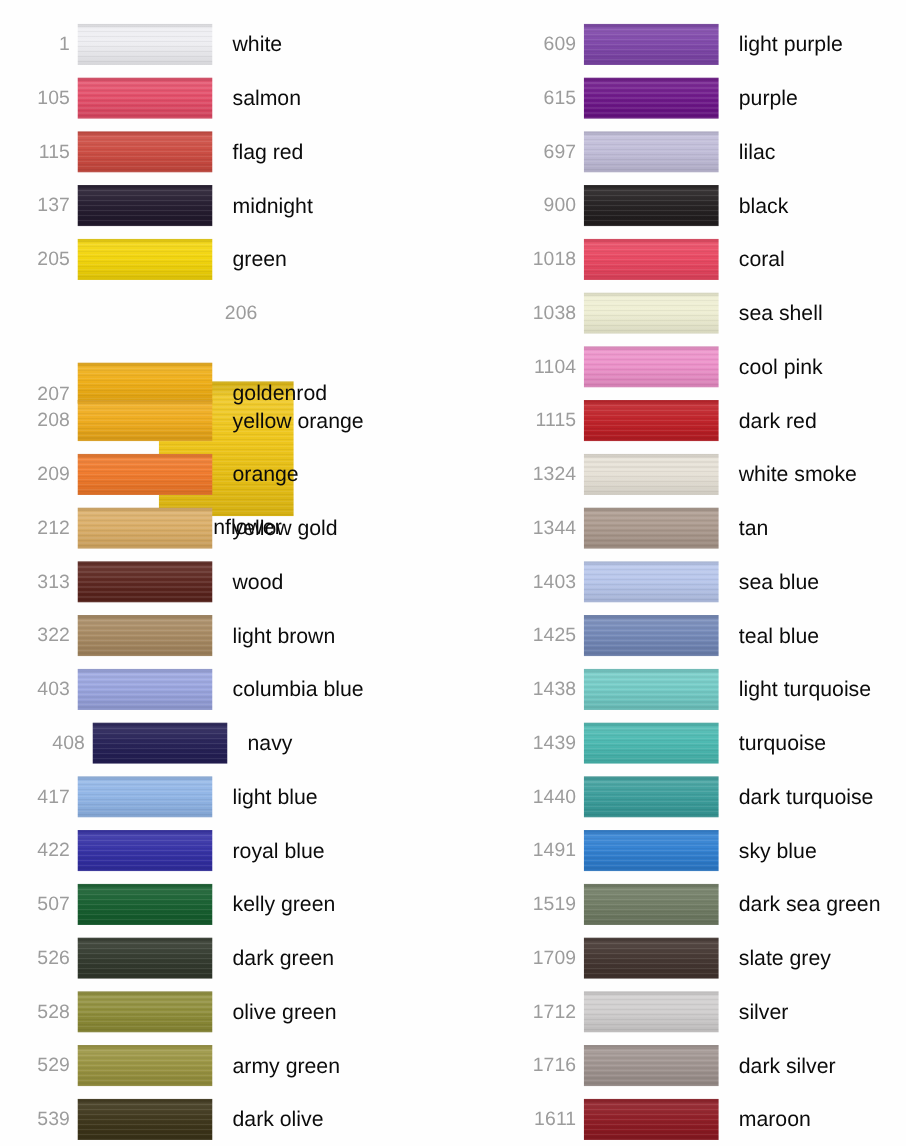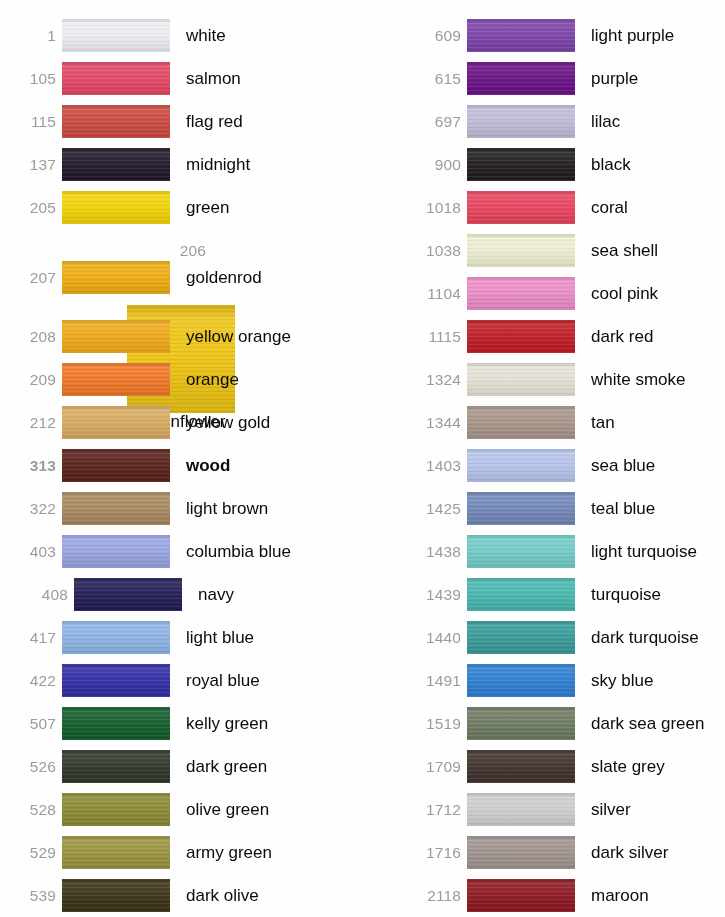--- a/index.html
+++ b/index.html
@@ -161,21 +161,21 @@
       </div>
       <div class="swatch-row" style="top: 243px; flex-direction: column;">
         <div class="code">206</div>
         <div class="swatch">
           <div class="base" style="background: rgb(237, 196, 21);"></div>
           <div class="threads"></div>
           <div class="sheen"></div>
         </div>
         <div class="name">sunflower</div>
       </div>
-      <div class="swatch-row" style="top: 256px;">
+      <div class="swatch-row" style="top: 280px; align-items: flex-end;">
         <div class="code">207</div>
         <div class="swatch">
           <div class="base" style="background: rgb(238, 173, 20);"></div>
           <div class="threads"></div>
           <div class="sheen"></div>
         </div>
         <div class="name">goldenrod</div>
       </div>
       <div class="swatch-row" style="top: 315px; align-items: center;">
         <div class="code">208</div>
@@ -197,21 +197,21 @@
       </div>
       <div class="swatch-row" style="top: 401px;">
         <div class="code">212</div>
         <div class="swatch">
           <div class="base" style="background: rgb(217, 171, 99);"></div>
           <div class="threads"></div>
           <div class="sheen"></div>
         </div>
         <div class="name">yellow gold</div>
       </div>
-      <div class="swatch-row" style="top: 444px; font-weight: bold;">
+      <div class="swatch-row" style="top: 444px;">
         <div class="code">313</div>
         <div class="swatch">
           <div class="base" style="background: rgb(90, 35, 28);"></div>
           <div class="threads"></div>
           <div class="sheen"></div>
         </div>
         <div class="name">wood</div>
       </div>
       <div class="swatch-row" style="top: 487px;">
         <div class="code">322</div>
@@ -479,21 +479,21 @@
       <div class="swatch-row" style="top: 831px;">
         <div class="code">1716</div>
         <div class="swatch">
           <div class="base" style="background: rgb(160, 148, 144);"></div>
           <div class="threads"></div>
           <div class="sheen"></div>
         </div>
         <div class="name">dark silver</div>
       </div>
       <div class="swatch-row" style="top: 874px;">
-        <div class="code">2118</div>
+        <div class="code">1611</div>
         <div class="swatch">
           <div class="base" style="background: rgb(143, 26, 35);"></div>
           <div class="threads"></div>
           <div class="sheen"></div>
         </div>
         <div class="name">maroon</div>
       </div>
     </div>
 
 </div>

